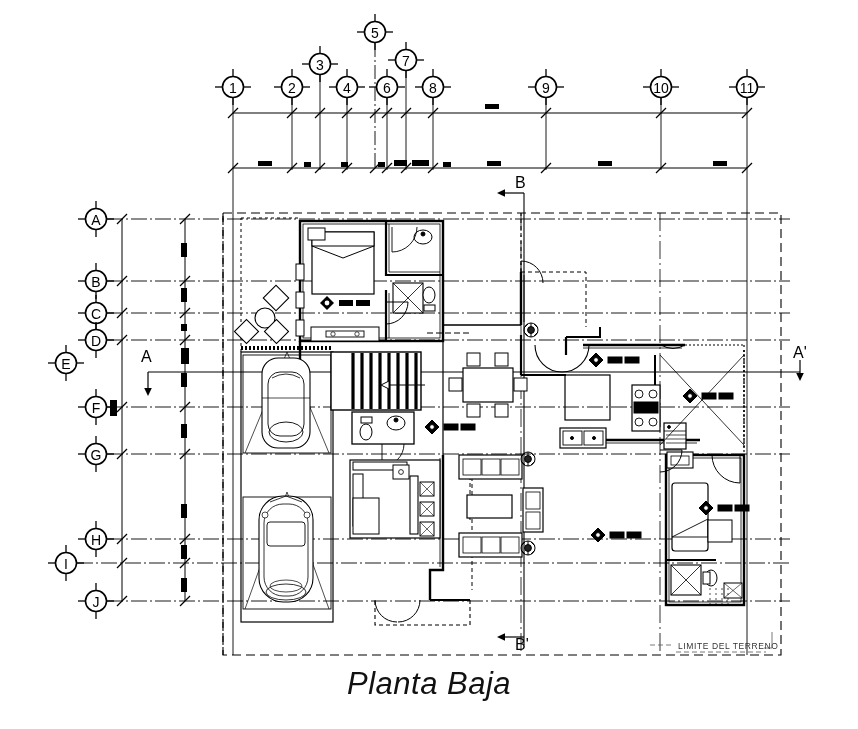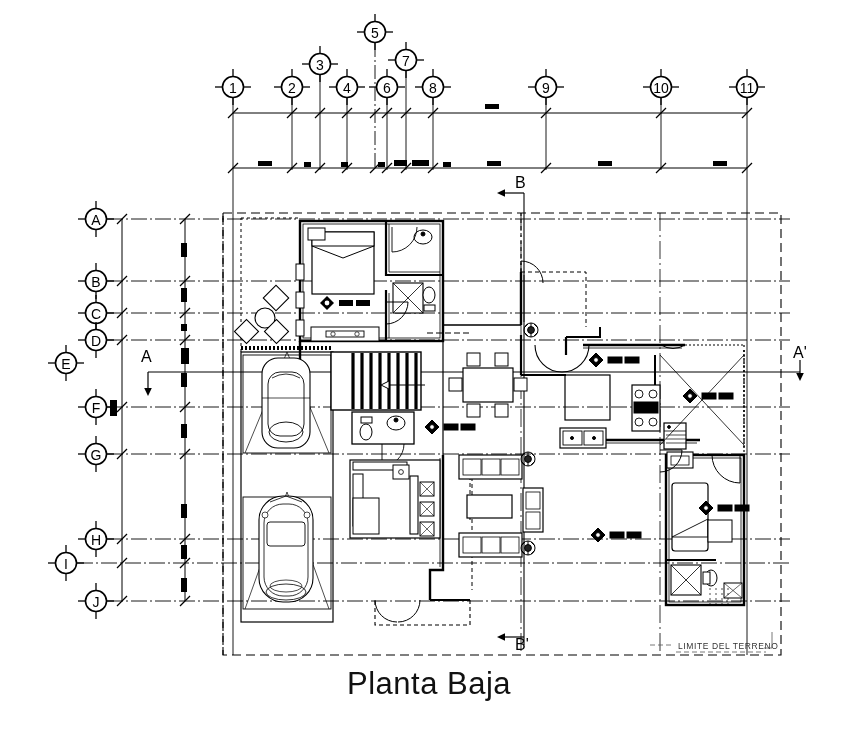--- a/index.html
+++ b/index.html
@@ -9,20 +9,21 @@
     color:#000;
     overflow:hidden;
     position:relative;
   }
   #sheet{position:absolute;left:0;top:0;width:858px;height:729px;}
   svg{display:block;}
   .ttl{
     position:absolute;left:0;top:666px;width:858px;text-align:center;
     font-size:31px;letter-spacing:0.5px;color:#111;
     font-family:"Liberation Sans", sans-serif;
+    font-style:italic;
   }
 </style>
 </head>
 <body>
 
 <div id="sheet">
 <svg width="858" height="729" viewBox="0 0 858 729" xmlns="http://www.w3.org/2000/svg">
   <rect x="0" y="0" width="858" height="729" fill="#ffffff"></rect>
 
   <defs>

